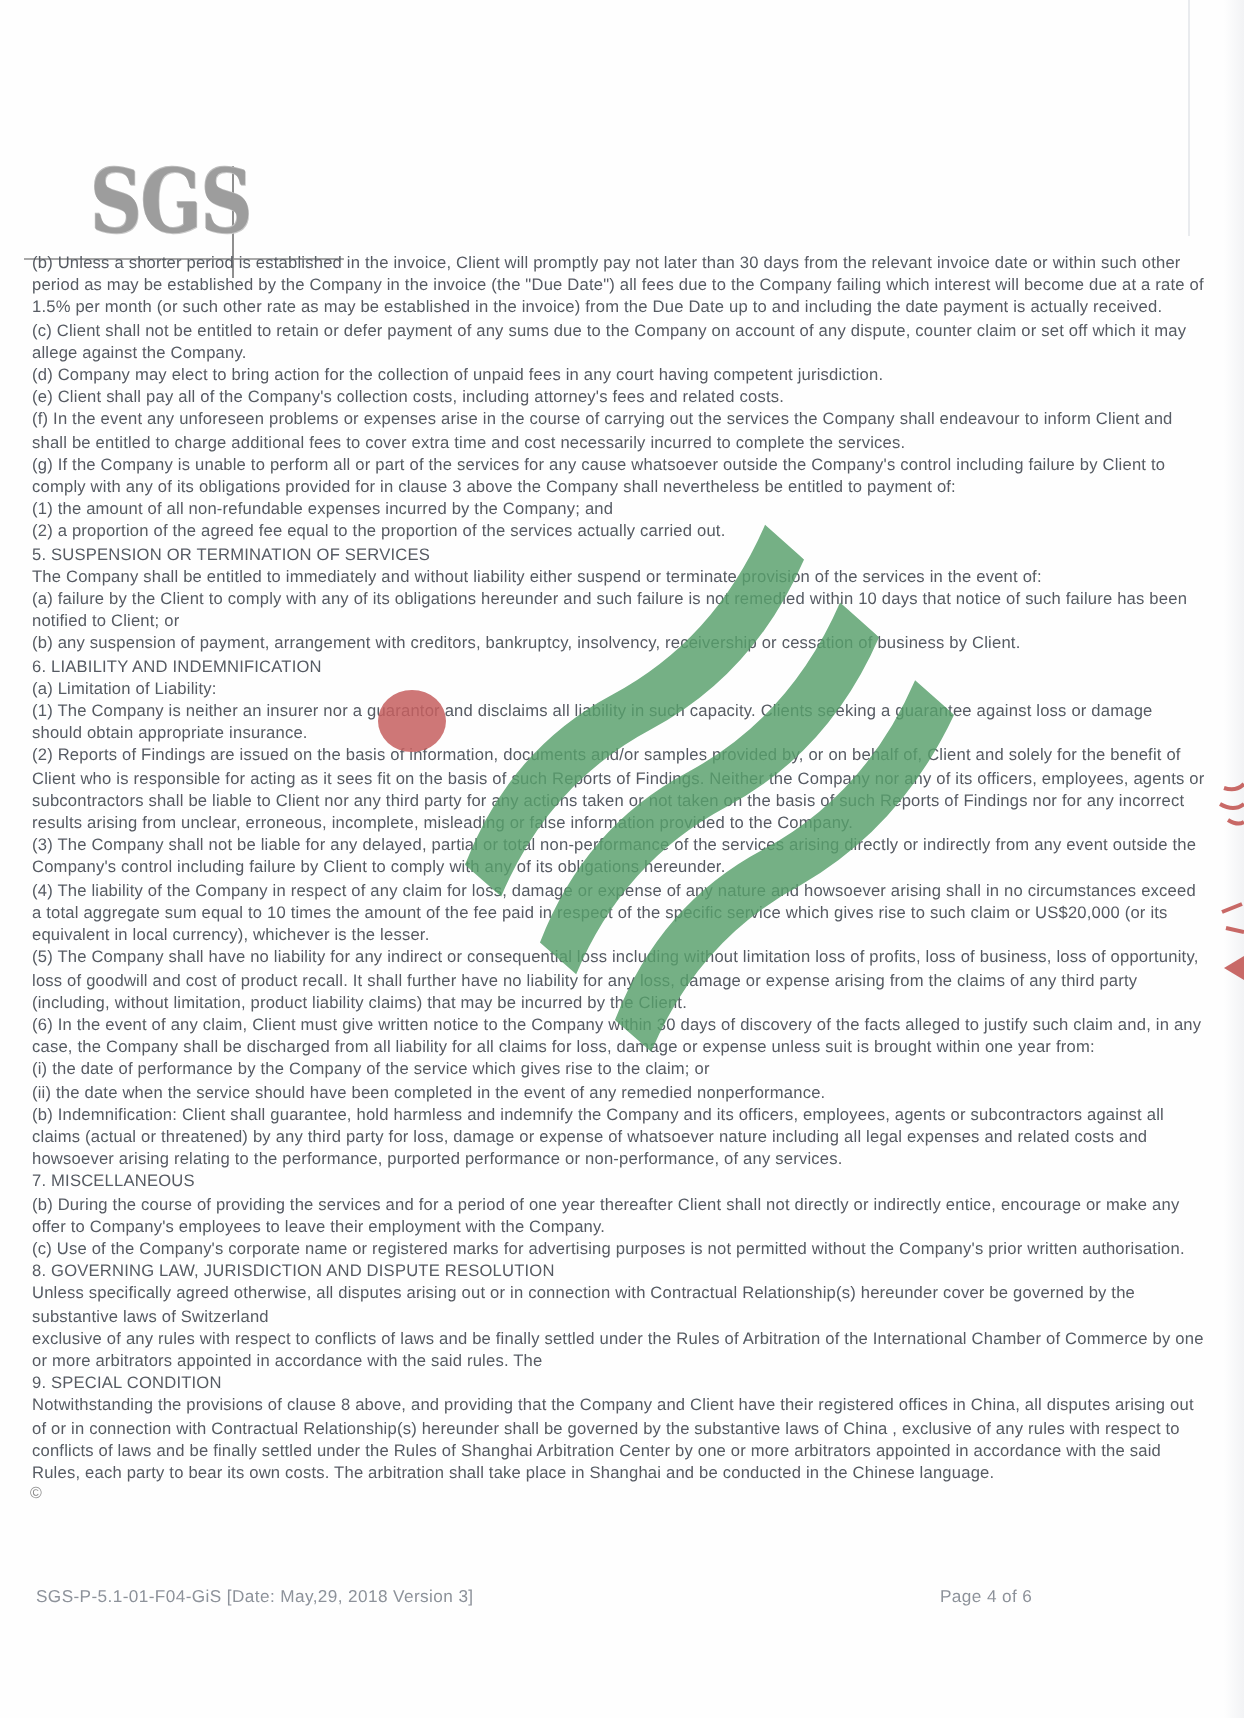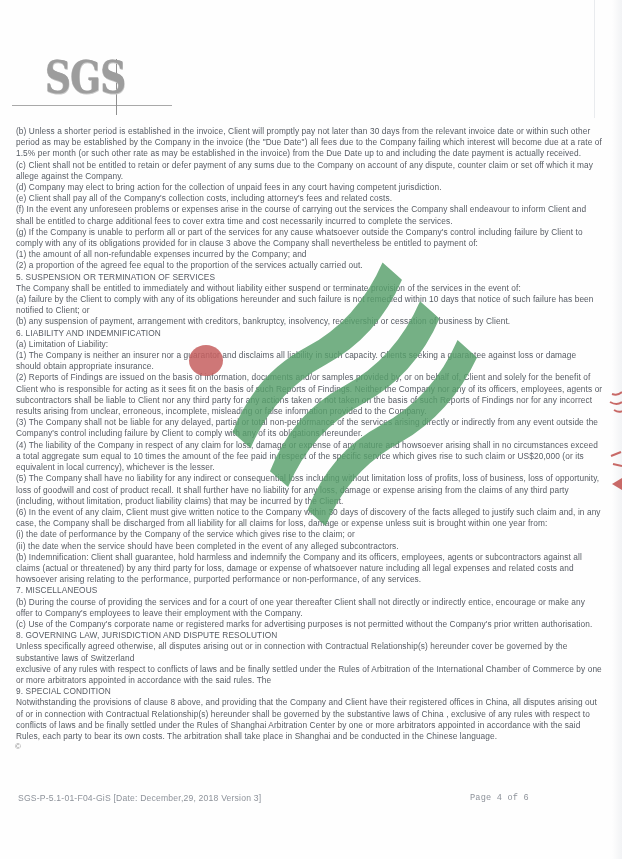--- a/index.html
+++ b/index.html
@@ -13,21 +13,21 @@
   
   .scan-edge-right{
     position:absolute;right:0;top:0;width:10px;height:859px;
     background:linear-gradient(to right, rgba(240,241,243,0), #f2f3f5);
   }
   .scan-line-topright{
     position:absolute;left:594px;top:0;width:1px;height:118px;
     background:#e9ebee;
   }
   
-  .logo-block{position:absolute;left:40px;top:60px;width:140px;height:60px;text-align:right;}
+  .logo-block{position:absolute;left:40px;top:84px;width:140px;height:60px;text-align:right;}
   .logo-letters{
     position:absolute;left:5px;top:-4px;
     font-family:"DejaVu Serif", serif;
     font-weight:bold;
     font-size:44px;
     letter-spacing:-1px;
     color:#9d9d9d;
     text-shadow:0.5px 0.5px 0 #c9c9c9, -0.5px -0.5px 0 #bdbdbd;
     transform:scaleX(0.82);
     transform-origin:left top;
@@ -63,21 +63,21 @@
   
   .copyright{
     position:absolute;left:15px;top:742px;
     font-size:8px;color:#8a8a8a;
   }
   .footer{
     position:absolute;left:18px;top:793px;width:586px;
     font-size:8.6px;color:#8d929a;letter-spacing:0.2px;
   }
   .footer .doc-code{position:absolute;left:0;top:0;}
-  .footer .page-num{position:absolute;left:452px;top:0;font-family:Liberation Mono, monospace;}
+  .footer .page-num{position:absolute;left:452px;top:0;}
 </style>
 </head>
 <body>
 
 <div class="page">
 
   <div class="scan-edge-right"></div>
   <div class="scan-line-topright"></div>
 
   <div class="logo-block">
@@ -101,24 +101,24 @@
       <p>(b) any suspension of payment, arrangement with creditors, bankruptcy, insolvency, receivership or cessation of business by Client.</p>
       <p>6. LIABILITY AND INDEMNIFICATION</p>
       <p>(a) Limitation of Liability:</p>
       <p>(1) The Company is neither an insurer nor a guarantor and disclaims all liability in such capacity. Clients seeking a guarantee against loss or damage should obtain appropriate insurance.</p>
       <p>(2) Reports of Findings are issued on the basis of information, documents and/or samples provided by, or on behalf of, Client and solely for the benefit of Client who is responsible for acting as it sees fit on the basis of such Reports of Findings. Neither the Company nor any of its officers, employees, agents or subcontractors shall be liable to Client nor any third party for any actions taken or not taken on the basis of such Reports of Findings nor for any incorrect results arising from unclear, erroneous, incomplete, misleading or false information provided to the Company.</p>
       <p>(3) The Company shall not be liable for any delayed, partial or total non-performance of the services arising directly or indirectly from any event outside the Company's control including failure by Client to comply with any of its obligations hereunder.</p>
       <p>(4) The liability of the Company in respect of any claim for loss, damage or expense of any nature and howsoever arising shall in no circumstances exceed a total aggregate sum equal to 10 times the amount of the fee paid in respect of the specific service which gives rise to such claim or US$20,000 (or its equivalent in local currency), whichever is the lesser.</p>
       <p>(5) The Company shall have no liability for any indirect or consequential loss including without limitation loss of profits, loss of business, loss of opportunity, loss of goodwill and cost of product recall. It shall further have no liability for any loss, damage or expense arising from the claims of any third party (including, without limitation, product liability claims) that may be incurred by the Client.</p>
       <p>(6) In the event of any claim, Client must give written notice to the Company within 30 days of discovery of the facts alleged to justify such claim and, in any case, the Company shall be discharged from all liability for all claims for loss, damage or expense unless suit is brought within one year from:</p>
       <p>(i) the date of performance by the Company of the service which gives rise to the claim; or</p>
-      <p>(ii) the date when the service should have been completed in the event of any alleged subcontractors.</p>
+      <p>(ii) the date when the service should have been completed in the event of any remedied nonperformance.</p>
       <p>(b) Indemnification: Client shall guarantee, hold harmless and indemnify the Company and its officers, employees, agents or subcontractors against all claims (actual or threatened) by any third party for loss, damage or expense of whatsoever nature including all legal expenses and related costs and howsoever arising relating to the performance, purported performance or non-performance, of any services.</p>
       <p>7. MISCELLANEOUS</p>
-      <p>(b) During the course of providing the services and for a court of one year thereafter Client shall not directly or indirectly entice, encourage or make any offer to Company's employees to leave their employment with the Company.</p>
+      <p>(b) During the course of providing the services and for a period of one year thereafter Client shall not directly or indirectly entice, encourage or make any offer to Company's employees to leave their employment with the Company.</p>
       <p>(c) Use of the Company's corporate name or registered marks for advertising purposes is not permitted without the Company's prior written authorisation.</p>
       <p>8. GOVERNING LAW, JURISDICTION AND DISPUTE RESOLUTION</p>
       <p>Unless specifically agreed otherwise, all disputes arising out or in connection with Contractual Relationship(s) hereunder cover be governed by the substantive laws of Switzerland</p>
       <p>exclusive of any rules with respect to conflicts of laws and be finally settled under the Rules of Arbitration of the International Chamber of Commerce by one or more arbitrators appointed in accordance with the said rules. The</p>
       <p>9. SPECIAL CONDITION</p>
       <p>Notwithstanding the provisions of clause 8 above, and providing that the Company and Client have their registered offices in China, all disputes arising out of or in connection with Contractual Relationship(s) hereunder shall be governed by the substantive laws of China , exclusive of any rules with respect to conflicts of laws and be finally settled under the Rules of Shanghai Arbitration Center by one or more arbitrators appointed in accordance with the said Rules, each party to bear its own costs. The arbitration shall take place in Shanghai and be conducted in the Chinese language.</p>
     </div>
 
   <svg class="stamp-green" viewBox="0 0 230 165" xmlns="http://www.w3.org/2000/svg">
     <g id="green-bands" fill="#57a06b">
@@ -139,17 +139,17 @@
         <path d="M3,68 l10,-4"></path>
         <path d="M5,76 l9,2"></path>
       </g>
       <path d="M4,96 l10,-6 l0,12 z" fill="#c0504d" opacity="0.85"></path>
     </svg>
   </div>
 
   <div class="copyright">©</div>
 
   <div class="footer">
-    <span class="doc-code">SGS-P-5.1-01-F04-GiS  [Date: December,29, 2018 Version 3]</span>
+    <span class="doc-code">SGS-P-5.1-01-F04-GiS  [Date: May,29, 2018 Version 3]</span>
     <span class="page-num">Page 4 of 6</span>
   </div>
 
 </div>
 
 </body></html>

